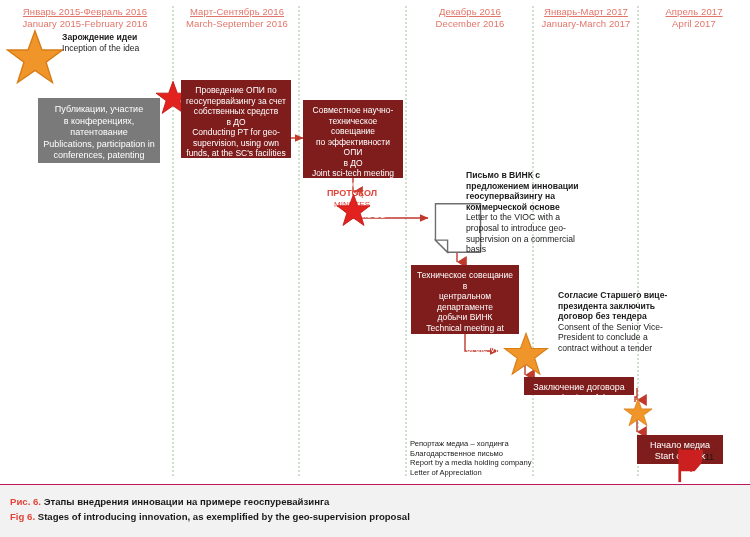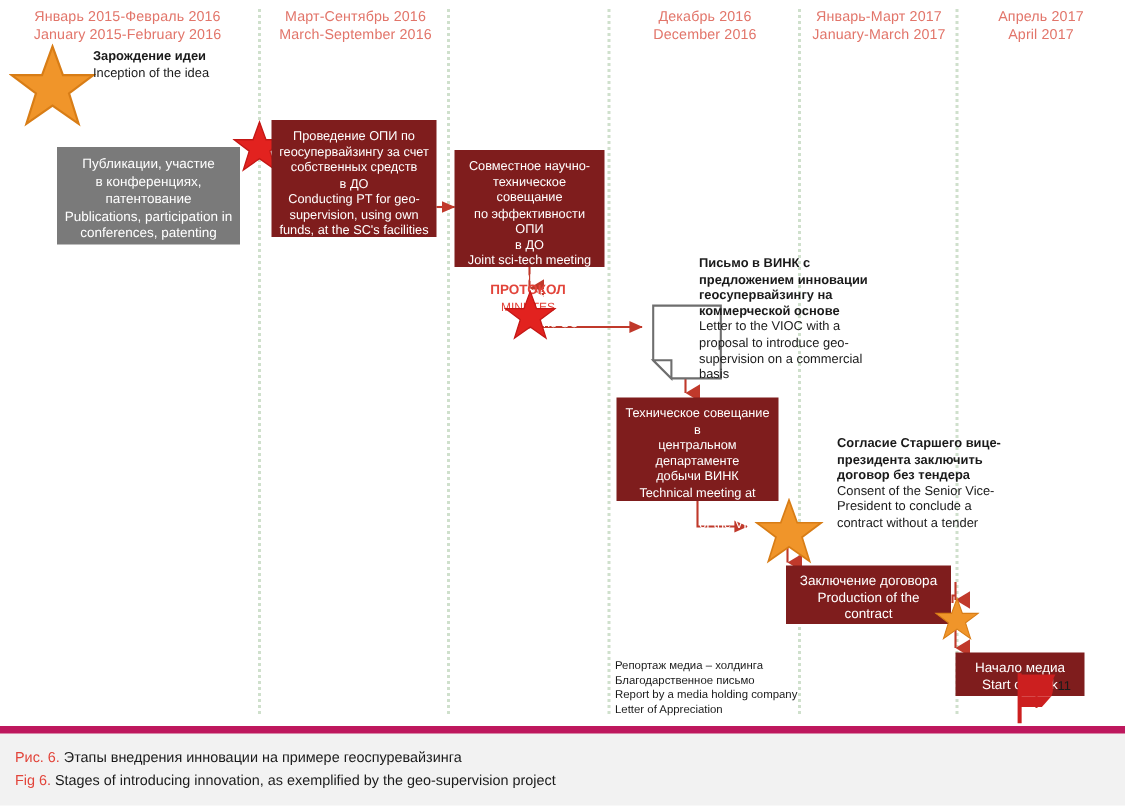--- a/index.html
+++ b/index.html
@@ -21,21 +21,21 @@
 
   
   .col-head{
     position:absolute;
     text-align:center;
     color:#e2756a;
     font-size:9.5px;
     line-height:11.5px;
     letter-spacing:0.1px;
   }
-  .col-head .ru{display:block;}
+  .col-head .ru{display:block;text-decoration:underline;}
   .col-head .en{display:block;}
 
   
   .box-grey{
     position:absolute;
     background:#7a7a7a;
     color:#ffffff;
     font-size:9px;
     line-height:11.5px;
     text-align:center;
@@ -90,23 +90,24 @@
   }
 
   
   #wires{position:absolute;left:0;top:0;width:750px;height:537px;pointer-events:none;}
 
   
   .caption{
     position:absolute;
     left:0;top:484px;width:750px;height:53px;
     background:#f2f2f2;
-    border-top:5px solid #be185d;
+    border-top:1px solid #be185d;
     box-sizing:border-box;
     padding:9px 10px 1px 10px;
+    font-weight:bold;
   }
   .caption .line{
     font-size:9.6px;
     line-height:15px;
     color:#1a1a1a;
     white-space:nowrap;
   }
   .caption .tag{color:#e2443a;}
 </style>
 </head>
@@ -253,21 +254,21 @@
 
   <div class="label-dark" style="left:558px;top:290px;width:132px;">
     <span class="ru">Согласие Старшего вице-</span>
     <span class="ru">президента заключить</span>
     <span class="ru">договор без тендера</span>
     <span class="en">Consent of the Senior Vice-</span>
     <span class="en">President to conclude a</span>
     <span class="en">contract without a tender</span>
   </div>
 
-  <div class="box-blue thin" style="left:524px;top:377px;width:110px;height:39px;">
+  <div class="box-blue thin" style="left:524px;top:377px;width:110px;height:18px;">
     <span>Заключение договора</span><br>
     <span>Production of the contract</span>
   </div>
 
   <svg class="star" style="left:623px;top:398px;width:30px;height:29px;" viewBox="0 0 100 96">
     <polygon points="50,3 62,36 97,36 69,57 80,92 50,71 20,92 31,57 3,36 38,36" fill="#f0952a" stroke="#d87d16" stroke-width="2.5"></polygon>
   </svg>
 
 
   <div class="box-blue thin" style="left:637px;top:435px;width:86px;height:29px;">
@@ -289,17 +290,17 @@
     <span>Благодарственное письмо</span><br>
     <span>Report by a media holding company</span><br>
     <span>Letter of Appreciation</span>
   </div>
 
   <div class="caption">
     <div class="line">
       <span class="tag">Рис. 6.</span><span> Этапы внедрения инновации на примере геоспуревайзинга</span>
     </div>
     <div class="line">
-      <span class="tag">Fig 6.</span><span> Stages of introducing innovation, as exemplified by the geo-supervision project</span>
+      <span class="tag">Fig 6.</span><span> Stages of introducing innovation, as exemplified by the geo-supervision proposal</span>
     </div>
   </div>
 
 </div>
 
 </body></html>

